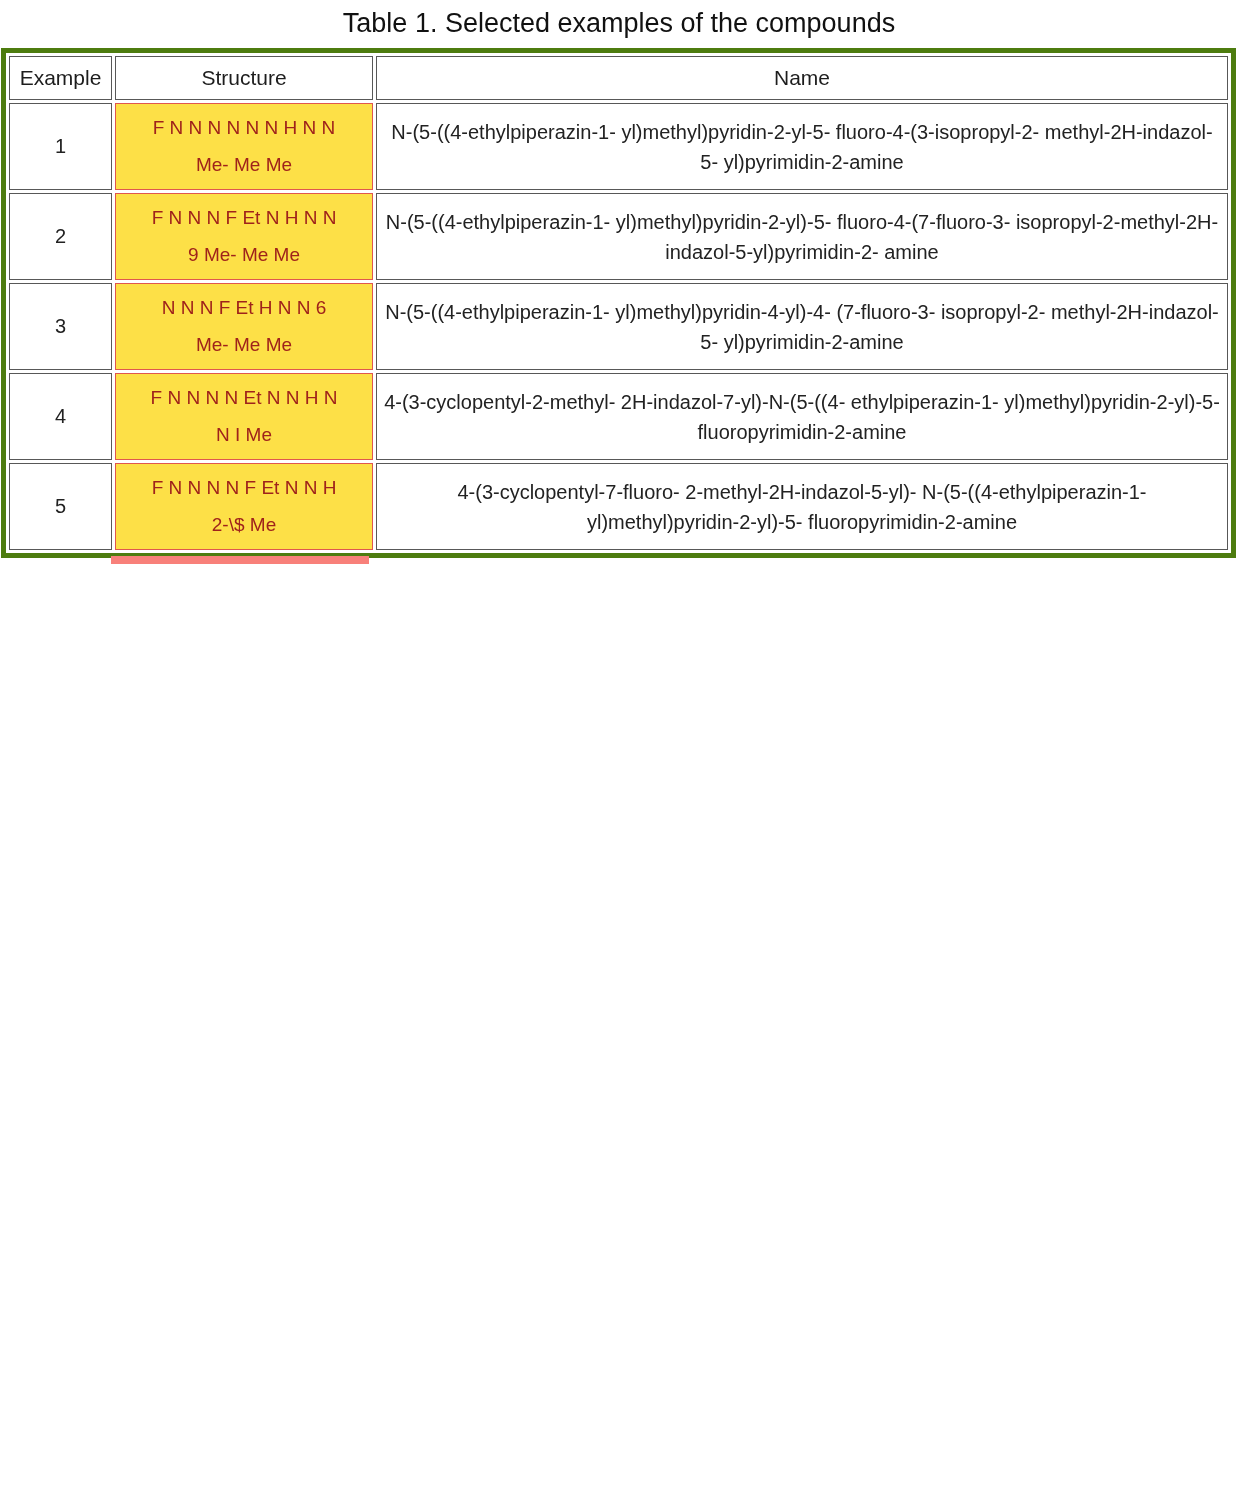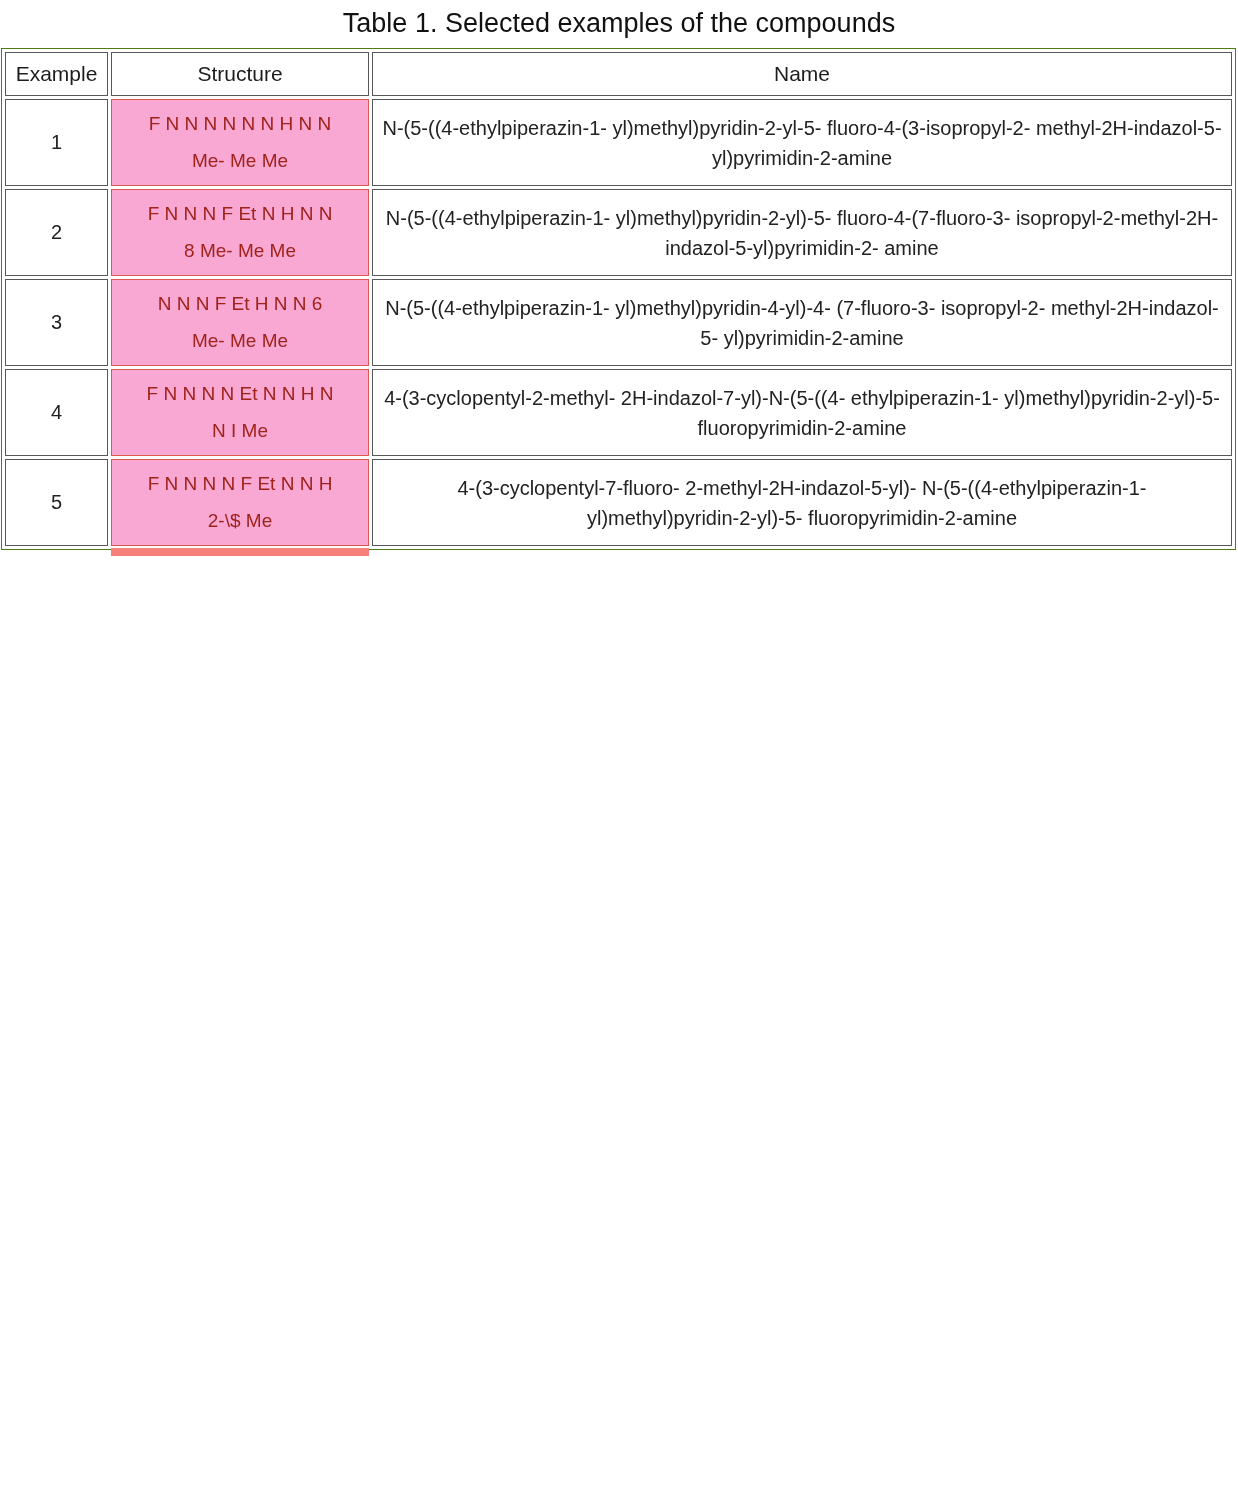--- a/index.html
+++ b/index.html
@@ -17,21 +17,21 @@
   .title {
     text-align: center;
     font-size: 27px;
     font-weight: 400;
     color: #111111;
     padding: 8px 0 9px 0;
   }
   table.compounds {
     margin-left: 1px;
     width: 1235px;
-    border: 1px solid #4d7c0f;
+    border: 5px solid #4d7c0f;
     border-spacing: 3px;
     background: #ffffff;
     table-layout: fixed;
   }
   th {
     border: 1px solid #585858;
     font-weight: 400;
     font-size: 21px;
     height: 44px;
     text-align: center;
@@ -45,21 +45,21 @@
     text-align: center;
     vertical-align: middle;
     height: 87px;
     color: #222222;
     background: #ffffff;
   }
   td.example {
     font-size: 20px;
   }
   td.structure {
-    background: #f9a8d4;
+    background: #fde047;
     border-color: #e0574e;
     color: #9f221b;
     font-size: 19px;
     line-height: 1.9;
     padding: 0 4px;
   }
   td.name {
     padding: 2px 6px;
     line-height: 1.5;
   }
@@ -95,21 +95,21 @@
       <td class="structure">
         <div>F N N N N N N H N N</div>
         <div>Me- Me Me</div>
       </td>
       <td class="name">N-(5-((4-ethylpiperazin-1- yl)methyl)pyridin-2-yl-5- fluoro-4-(3-isopropyl-2- methyl-2H-indazol-5- yl)pyrimidin-2-amine</td>
     </tr>
     <tr>
       <td class="example">2</td>
       <td class="structure">
         <div>F N N N F Et N H N N</div>
-        <div>8 Me- Me Me</div>
+        <div>9 Me- Me Me</div>
       </td>
       <td class="name">N-(5-((4-ethylpiperazin-1- yl)methyl)pyridin-2-yl)-5- fluoro-4-(7-fluoro-3- isopropyl-2-methyl-2H- indazol-5-yl)pyrimidin-2- amine</td>
     </tr>
     <tr>
       <td class="example">3</td>
       <td class="structure">
         <div>N N N F Et H N N 6</div>
         <div>Me- Me Me</div>
       </td>
       <td class="name">N-(5-((4-ethylpiperazin-1- yl)methyl)pyridin-4-yl)-4- (7-fluoro-3- isopropyl-2- methyl-2H-indazol-5- yl)pyrimidin-2-amine</td>

